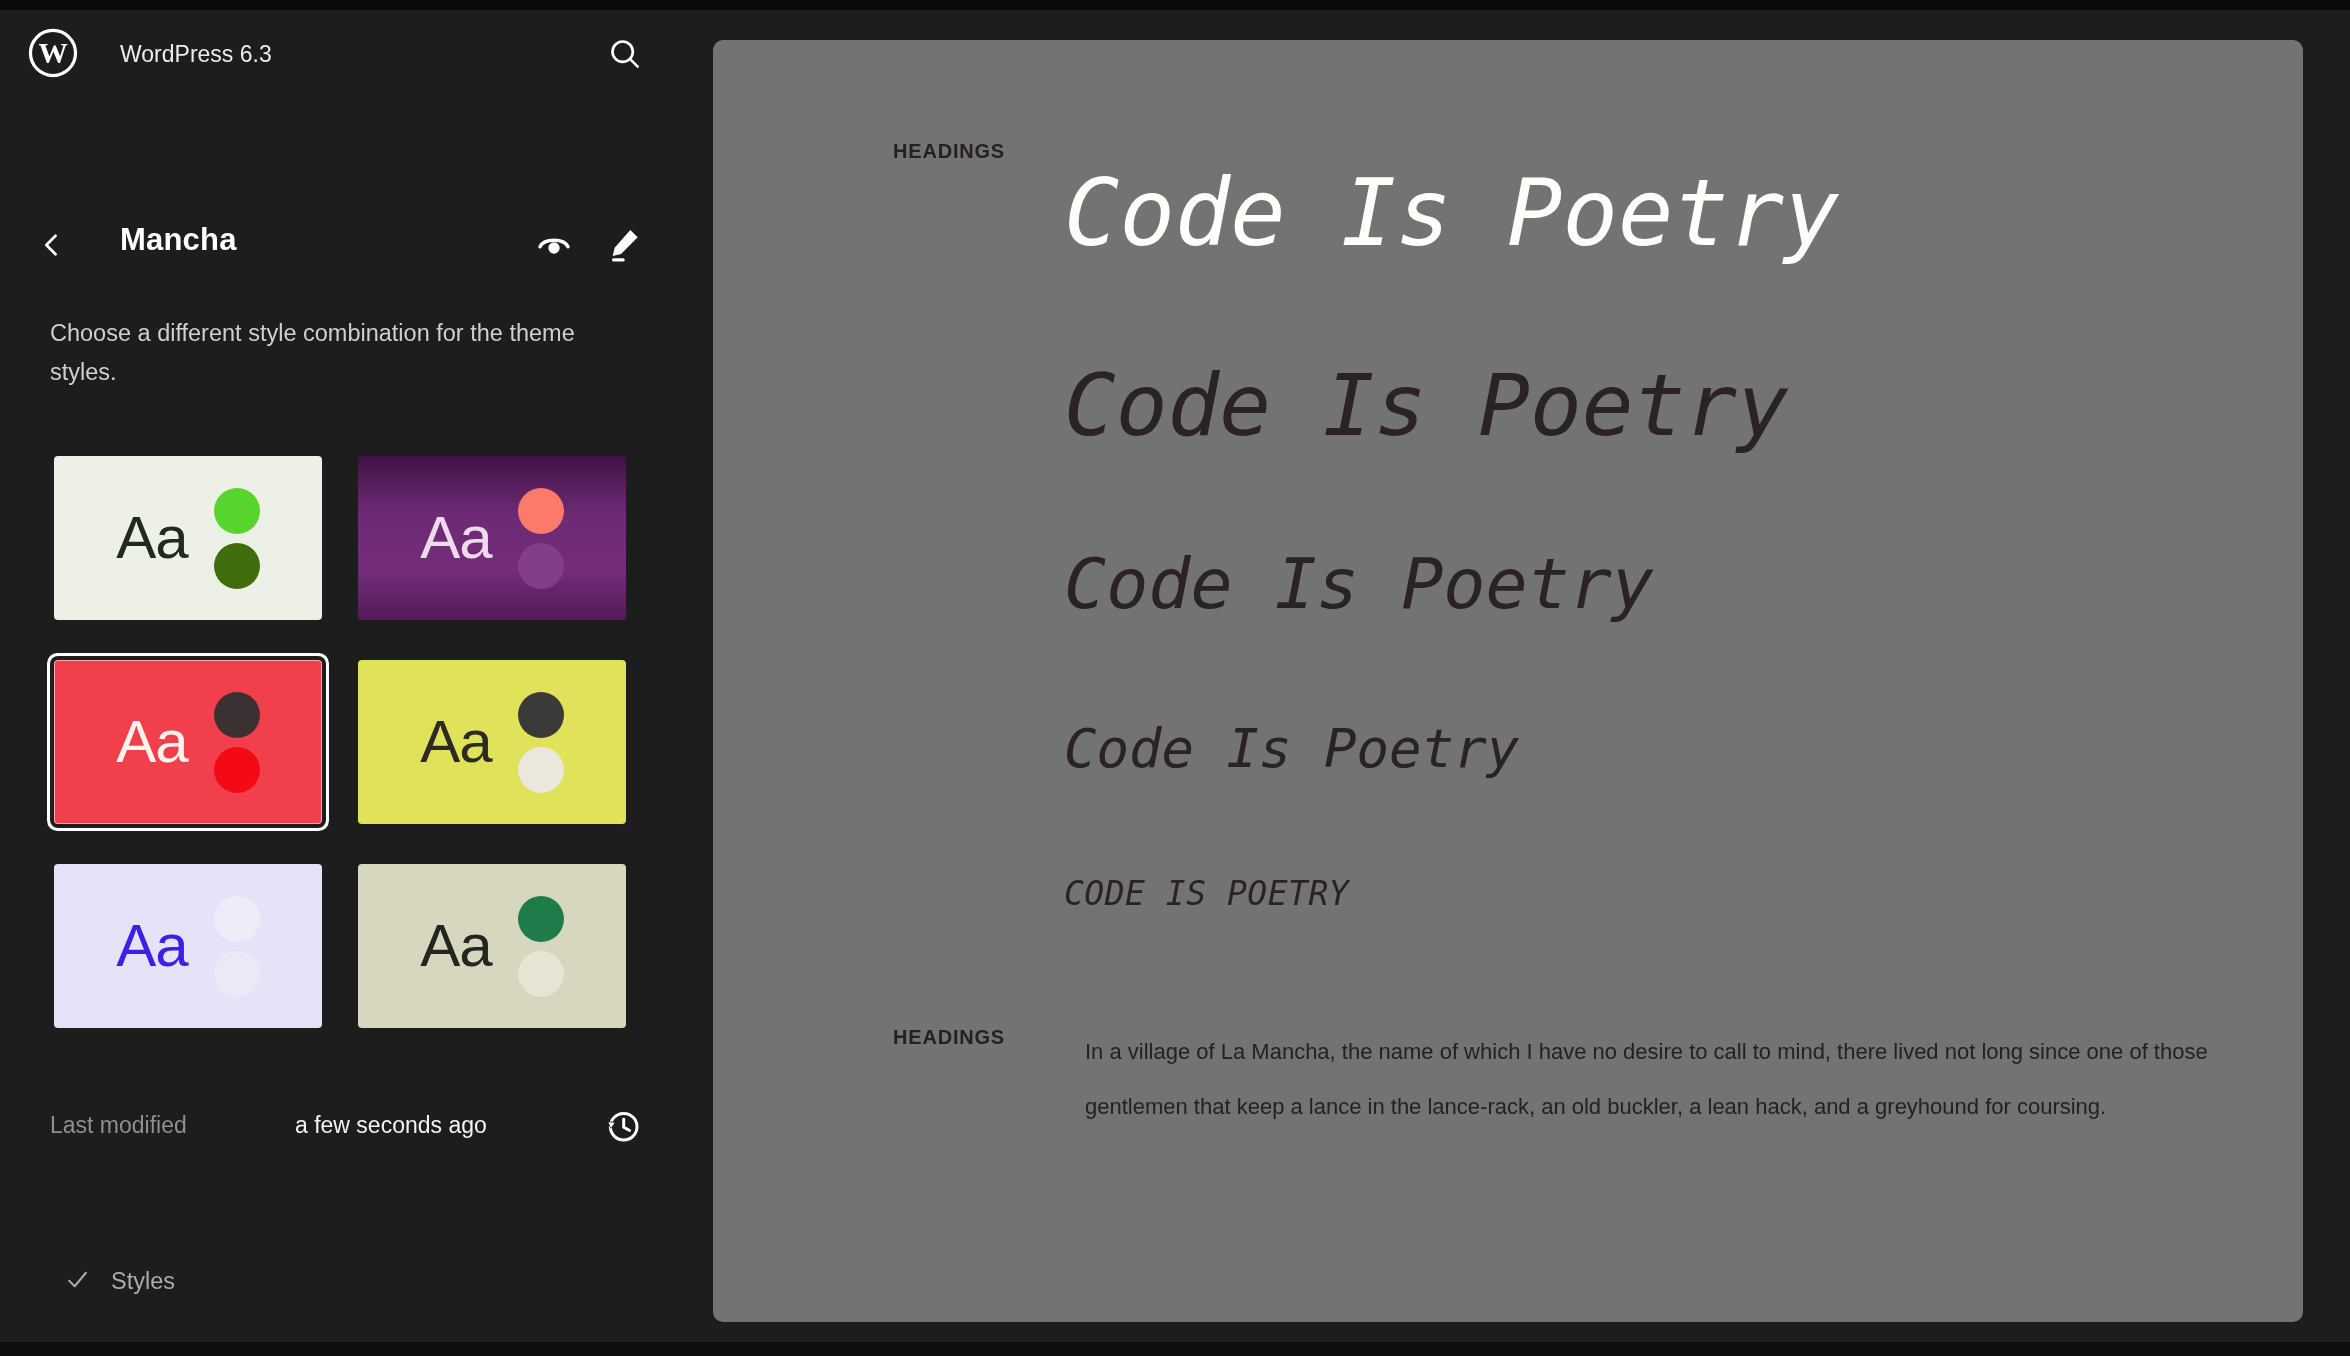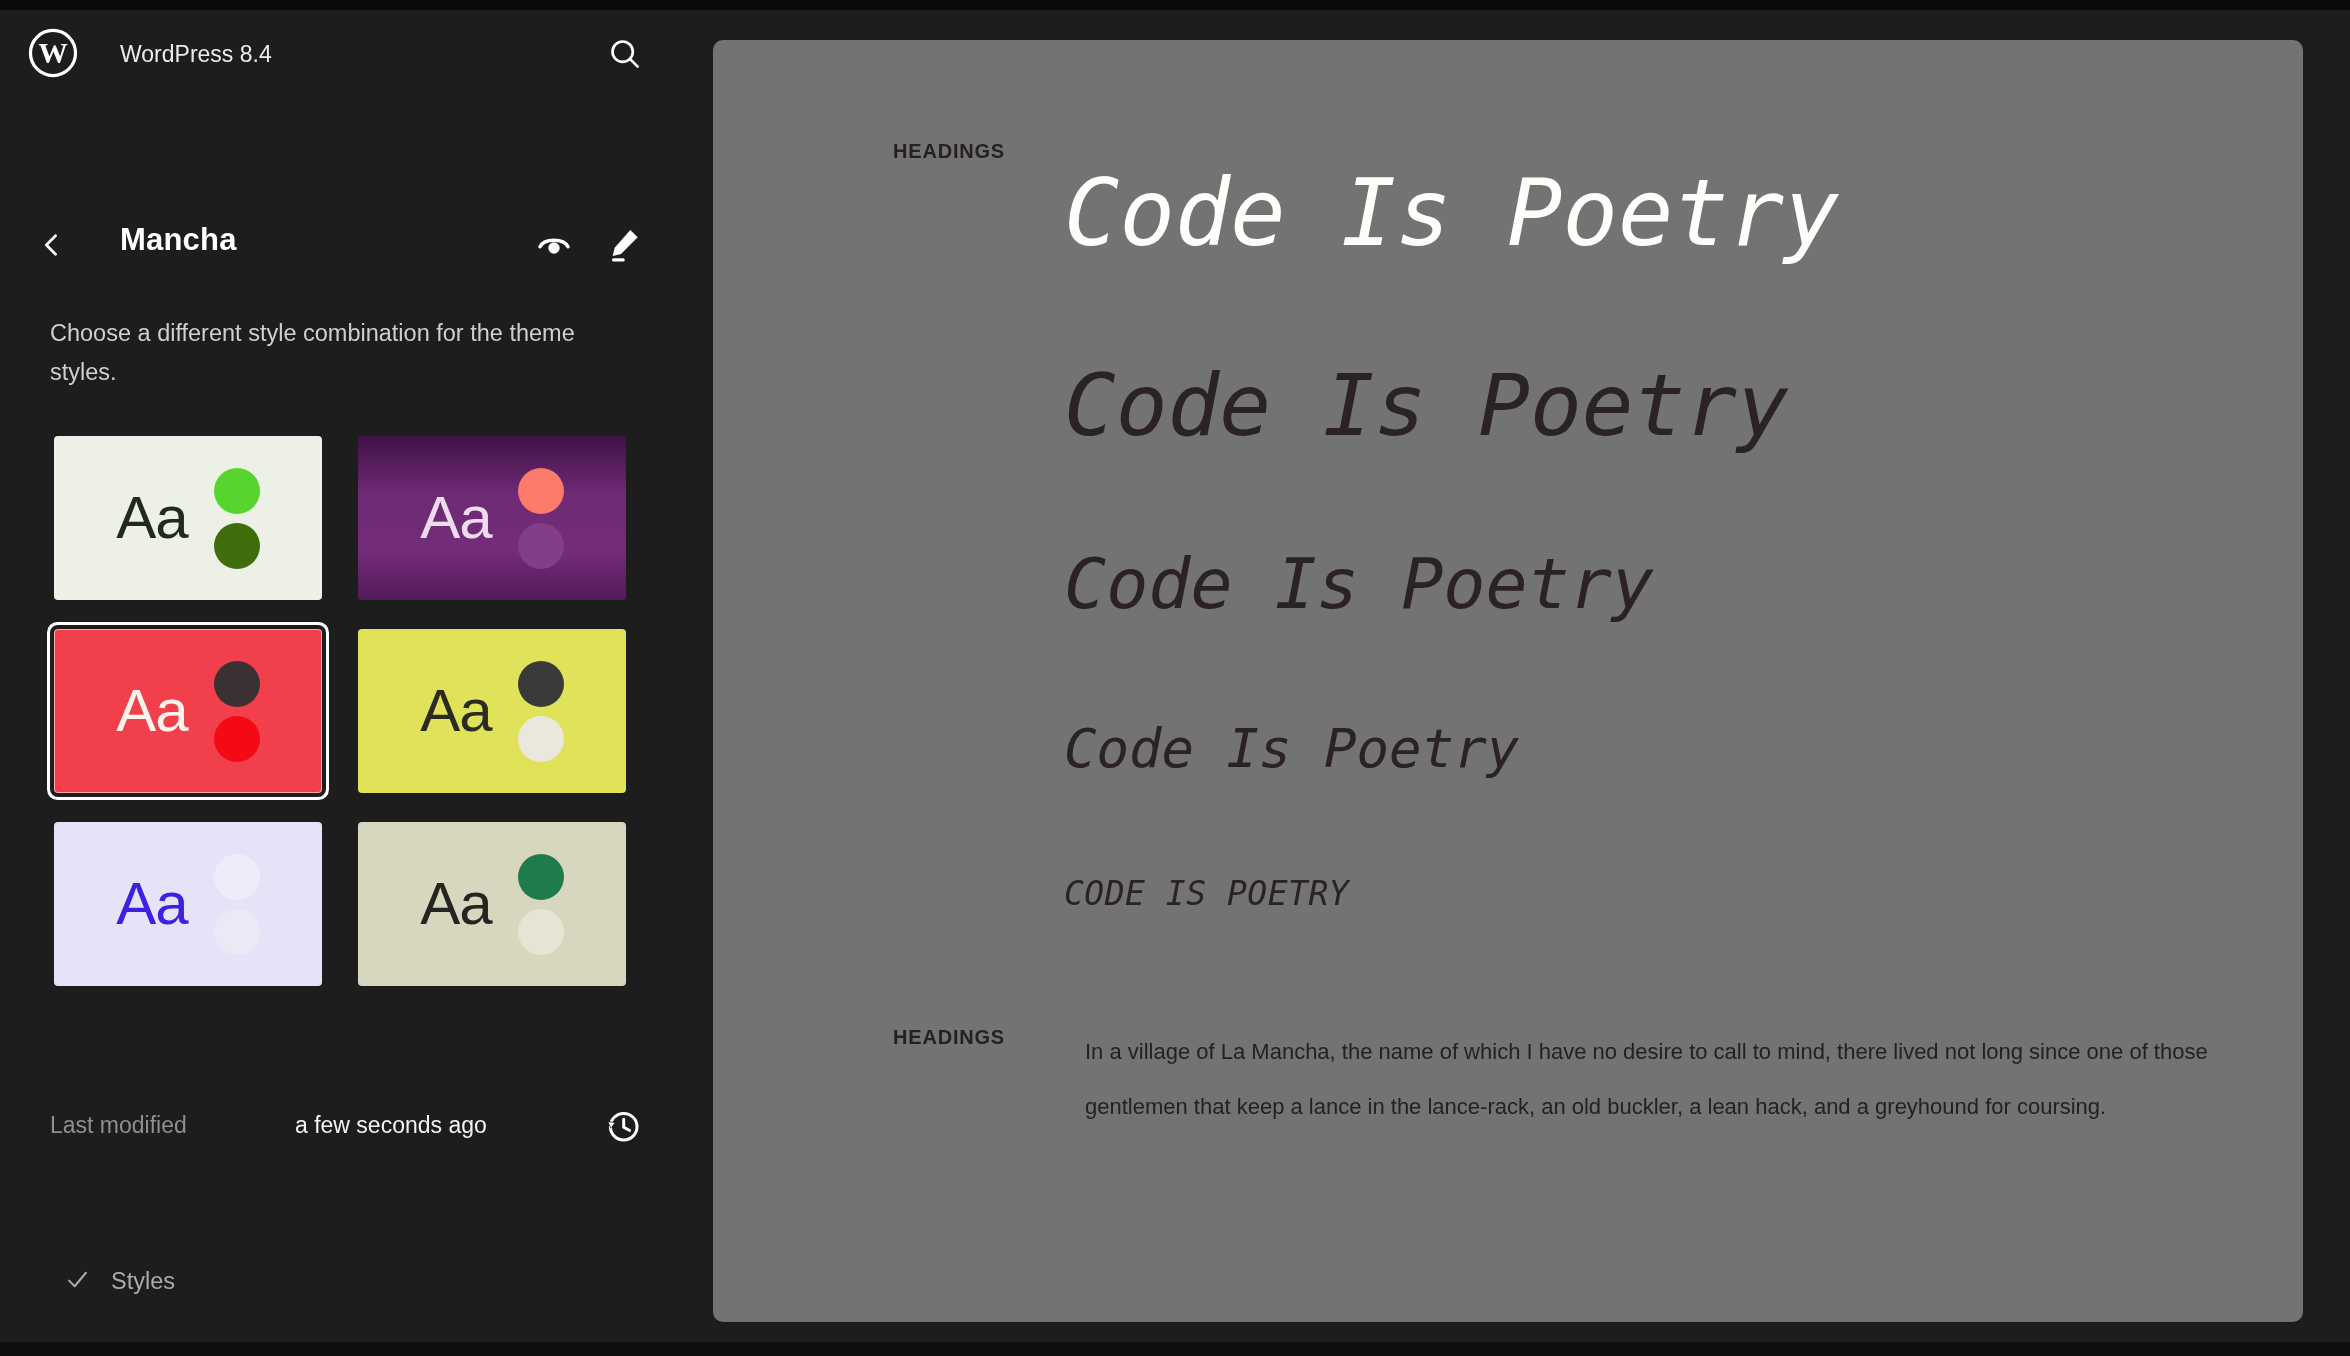--- a/index.html
+++ b/index.html
@@ -24,22 +24,22 @@
   .search-btn { left:601px; top:30px; width:48px; height:48px; }
 
   .back-btn { left:30px; top:223px; width:44px; height:44px; }
   .panel-title { left:120px; top:222px; font-size:31px; font-weight:700; color:#ffffff; letter-spacing:.2px; }
   .eye-btn { left:530px; top:220px; width:48px; height:48px; }
   .edit-btn { left:600px; top:220px; width:48px; height:48px; }
 
   .description { left:50px; top:314px; width:575px; font-size:23.5px; line-height:39px; color:#cfcfcf; }
 
   .variations-grid {
-    left:54px; top:436px; width:572px;
-    display:grid; grid-template-columns:268px 268px; gap:29px 36px;text-align:center;
+    left:54px; top:456px; width:572px;
+    display:grid; grid-template-columns:268px 268px; gap:40px 36px;text-align:center;
   }
   .variation {
     height:164px; border-radius:4px;
     display:flex; align-items:center; justify-content:center; gap:26px;
     cursor:pointer;
   }
   .variation.selected {
     border:1px solid rgba(255,255,255,.55);
     box-shadow:0 0 0 4px #1d1d1d, 0 0 0 7px #ffffff;
   }
@@ -86,21 +86,21 @@
 <body>
 
 <div class="abs top-strip"></div>
 
 <div class="abs wp-logo">
   <svg width="52" height="52" viewBox="0 0 24 24">
     <circle cx="12" cy="12" r="10.4" fill="none" stroke="#ffffff" stroke-width="1.5"></circle>
     <text x="12" y="16.4" text-anchor="middle" font-family="Liberation Serif, serif" font-size="13.5" font-weight="bold" fill="#ffffff">W</text>
   </svg>
 </div>
-<div class="abs topbar-title">WordPress 8.4</div>
+<div class="abs topbar-title">WordPress 6.3</div>
 <button class="abs icon-btn search-btn">
   <span>
     <svg width="40" height="40" viewBox="0 0 24 24" fill="none" stroke="#ffffff" stroke-width="1.6" stroke-linecap="round">
       <circle cx="10.6" cy="10.6" r="6.1"></circle>
       <line x1="15.1" y1="15.1" x2="19.6" y2="19.6"></line>
     </svg>
   </span>
 </button>
 
 <button class="abs icon-btn back-btn">

